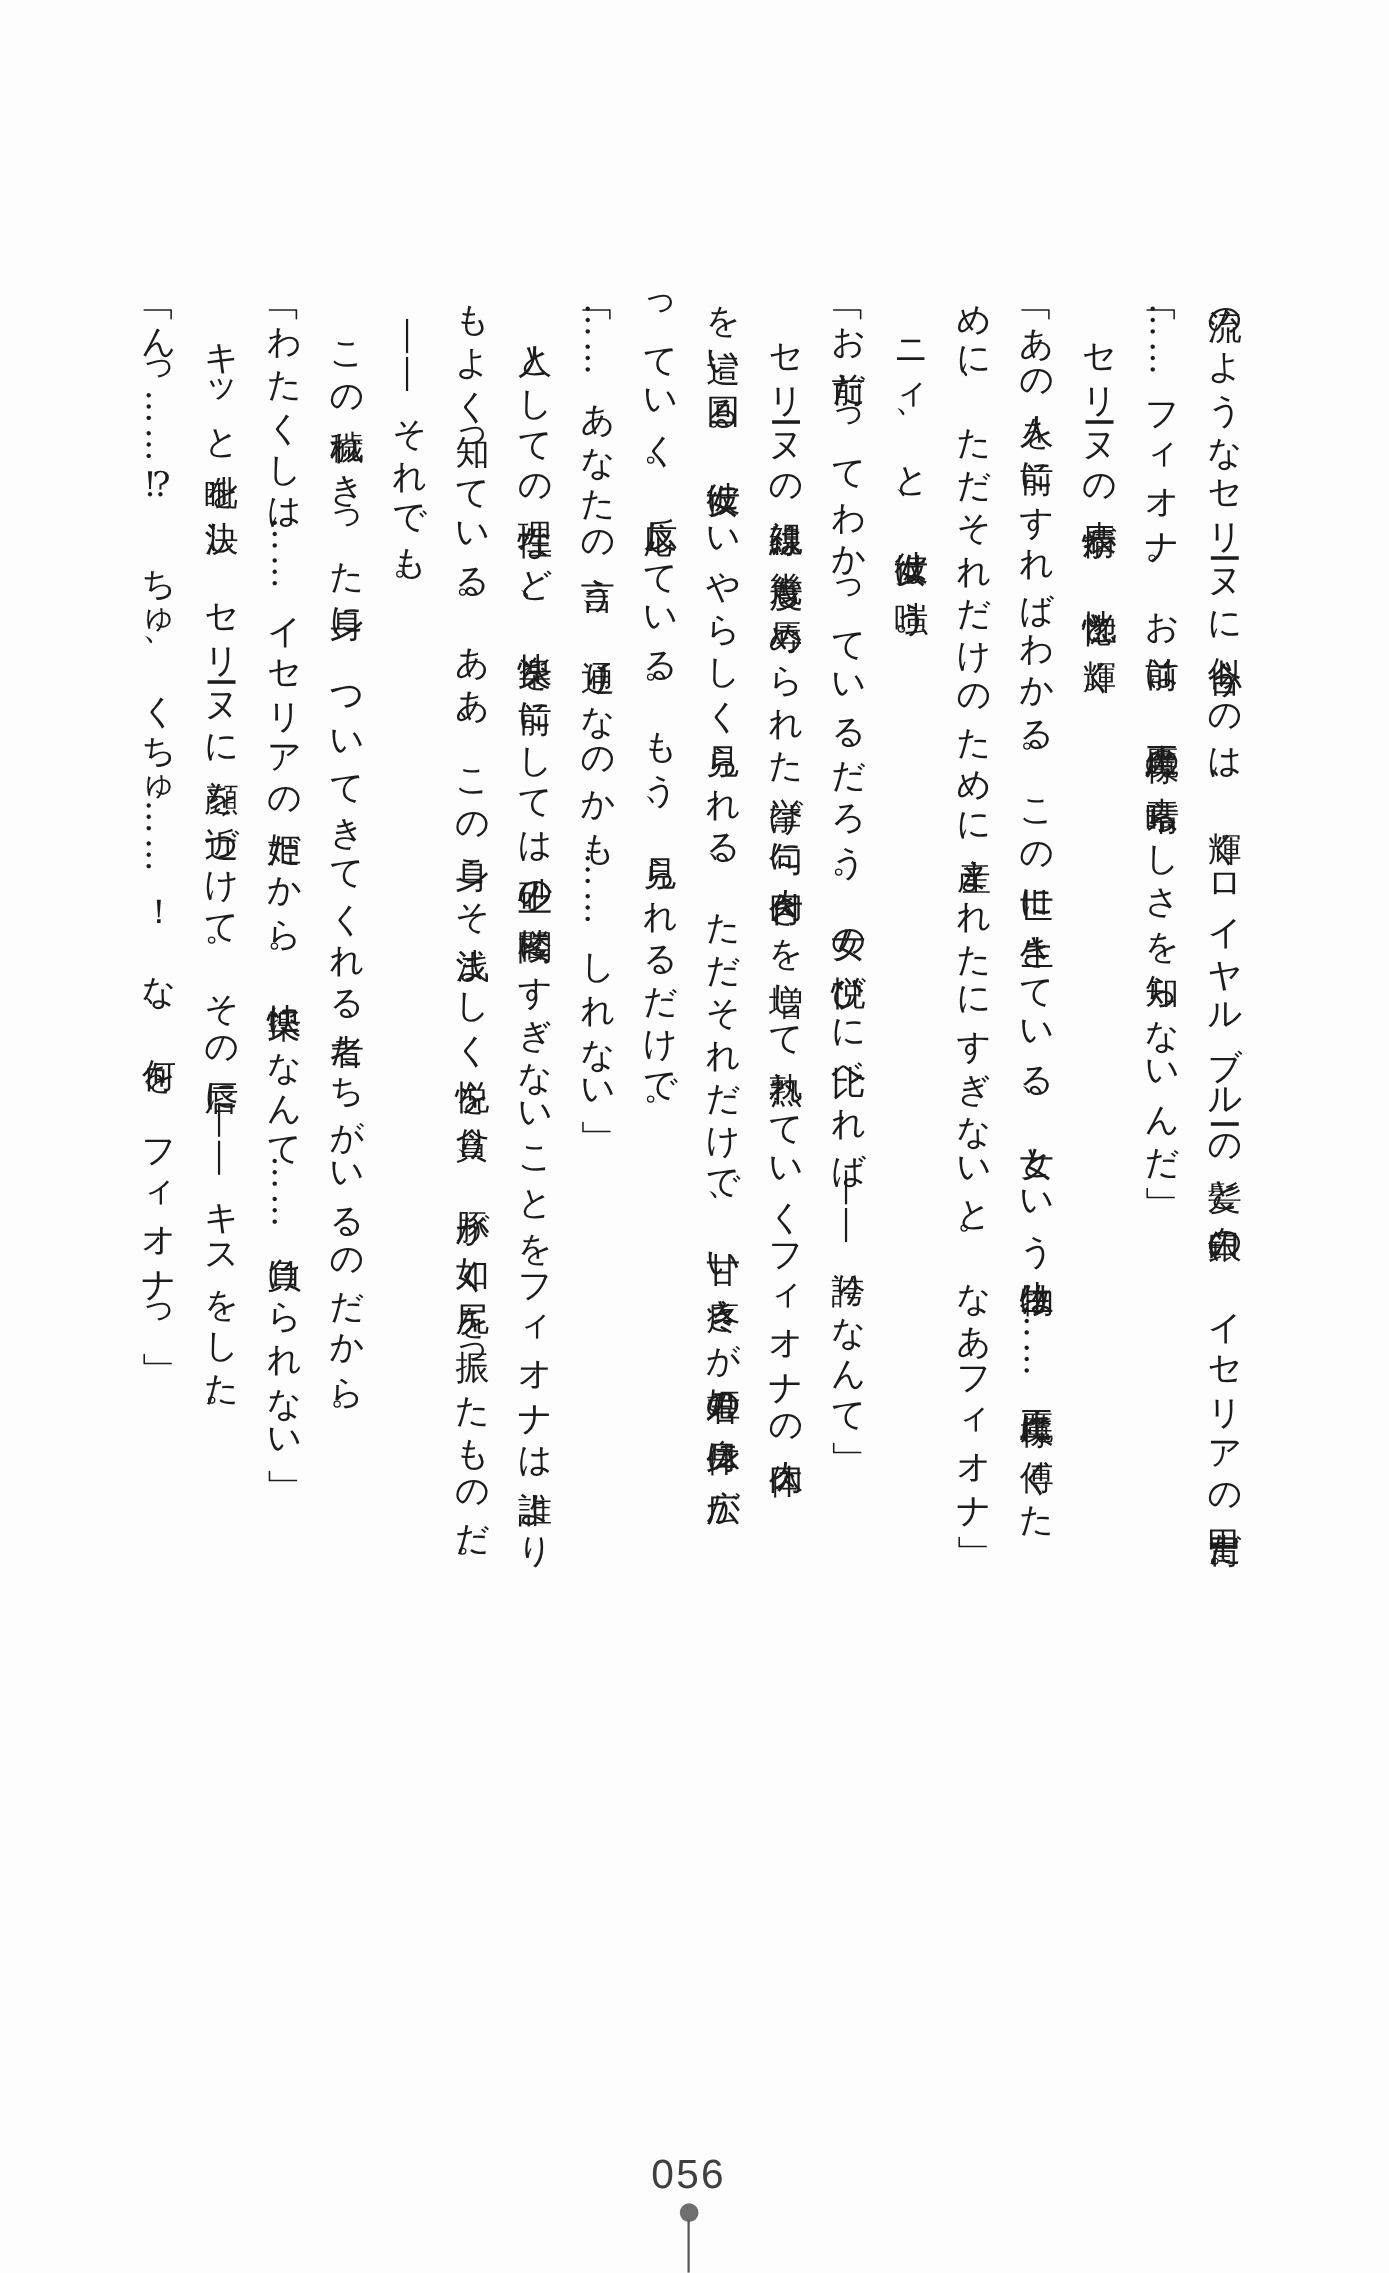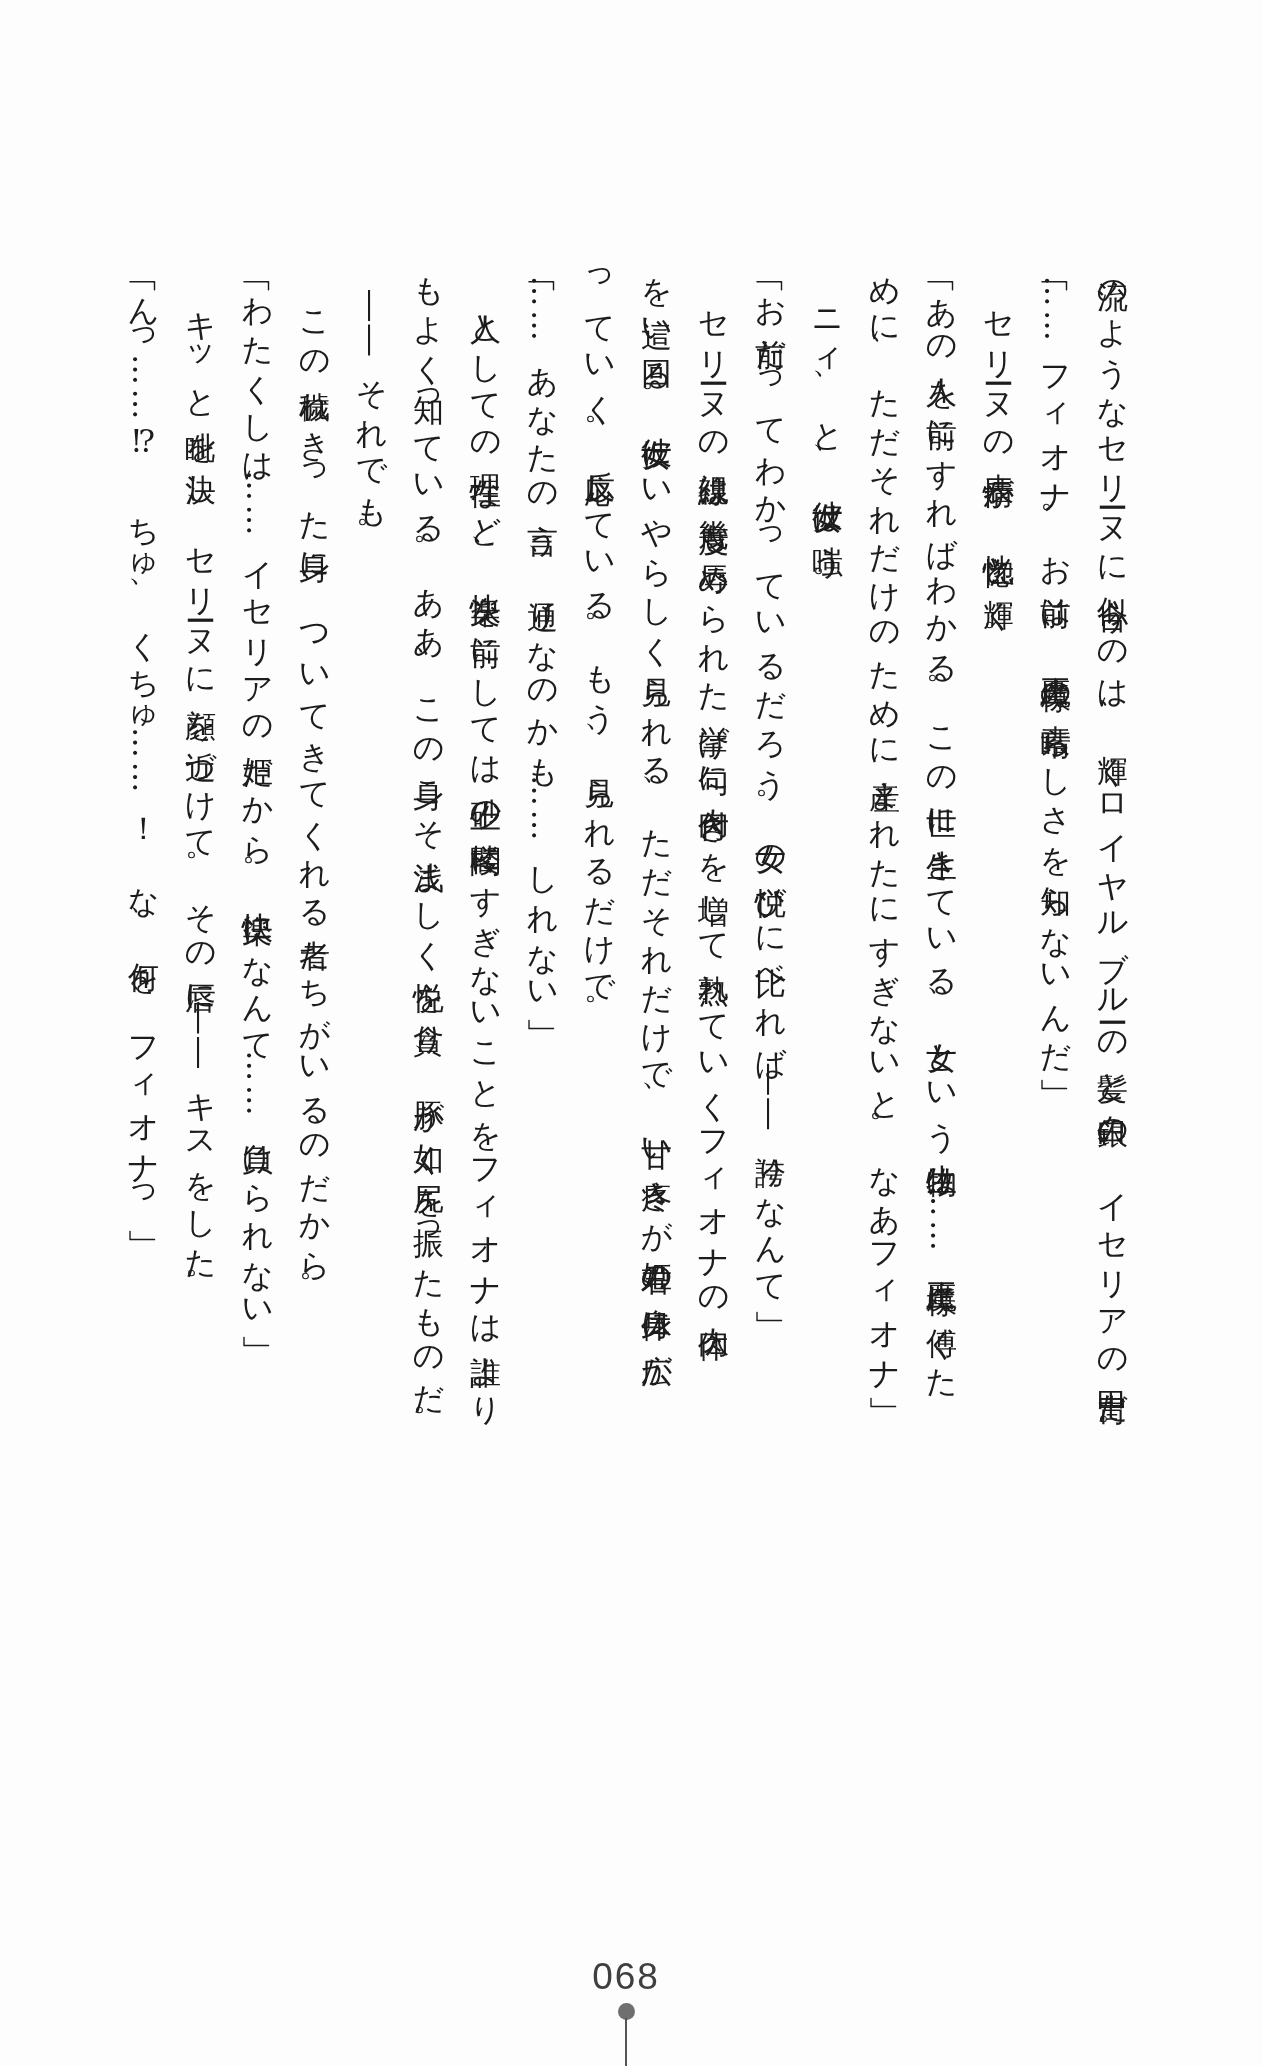--- a/index.html
+++ b/index.html
@@ -85,15 +85,15 @@
     <p class="tline indent-quote">「……あなたの言う、通りなのかも……しれない」</p>
     <p class="tline indent-narrative">人としての理性など、快楽を前にしては砂上の楼閣にすぎないことをフィオナは誰より</p>
     <p class="tline indent-flush">もよく知っている。ああ、この身こそ浅ましく悦を貪り、豚が如く尻を振ったものだ。</p>
     <p class="tline indent-narrative">――それでも。</p>
     <p class="tline indent-narrative">この穢れきった身に、ついてきてくれる者たちがいるのだから。</p>
     <p class="tline indent-quote">「わたくしは……イセリアの姫だから。快楽になんて……負けられない」</p>
     <p class="tline indent-narrative">キッと眦を決し、セリーヌに顔を近づけて。その唇に――キスをした。</p>
     <p class="tline indent-quote">「んっ……⁉　ちゅ、くちゅ……！　な、何を、フィオナっ」</p>
   </div>
 
-<div id="page-number" style="color: rgb(63, 63, 63);">068</div>
+<div id="page-number" style="color: rgb(63, 63, 63);">056</div>
 <div id="footer-dot" style="background: rgb(111, 111, 111);"></div>
 <div id="footer-rule" style="background: rgb(85, 85, 85);"></div>
 
 </body></html>

